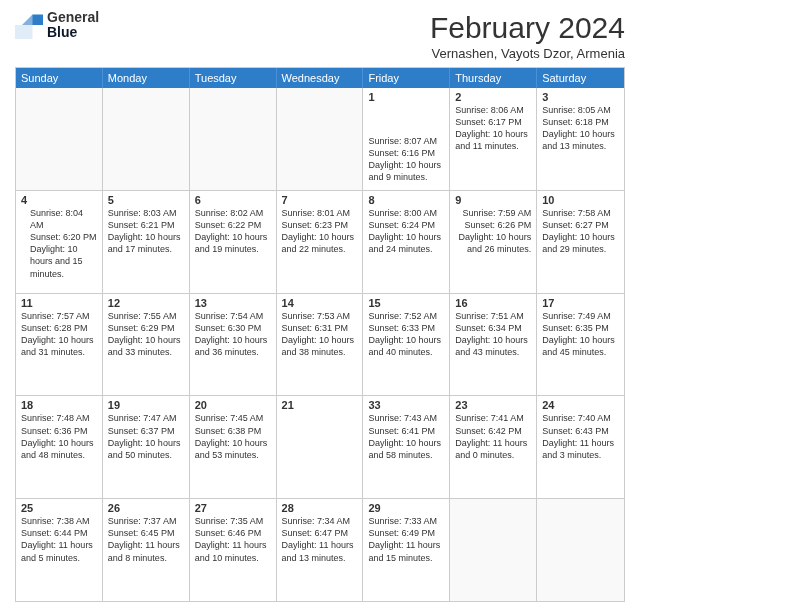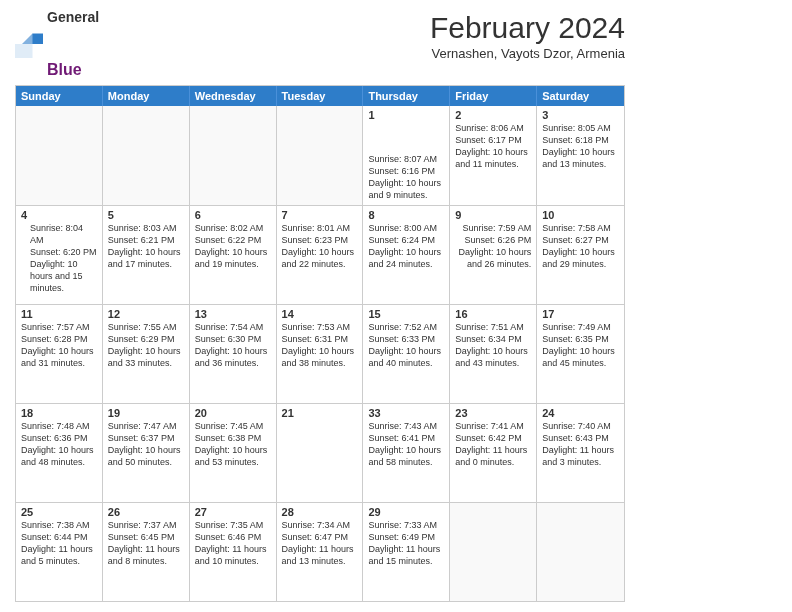--- a/index.html
+++ b/index.html
@@ -53,21 +53,21 @@
       border: 1px solid #ccc;
     }
     .cal-header {
       display: grid;
       grid-template-columns: repeat(7, 1fr);
       background: #2e7dc9;
     }
     .cal-header-cell {
       color: #fff;
       font-size: 11px;
-      font-weight: bold;
+      font-weight: normal;
       padding: 4px 5px;
       border-right: 1px solid #4a90d9;
       text-align: left;
     }
     .cal-header-cell:last-child { border-right: none; }
     .cal-body {
       flex: 1;
       display: flex;
       flex-direction: column;
     }
@@ -108,37 +108,37 @@
   <div class="header">
     <div class="logo">
       <svg class="logo-icon" viewBox="0 0 32 32">
         <rect x="0" y="0" width="32" height="32" fill="white"></rect>
         <polygon points="20,4 32,4 32,16 20,16" fill="#2e7dc9"></polygon>
         <polygon points="20,4 32,16 8,16" fill="#2e7dc9" opacity="0.6"></polygon>
         <rect x="0" y="16" width="20" height="16" fill="#2e7dc9" opacity="0.15"></rect>
       </svg>
       <div>
         <div style="font-size:14px;font-weight:bold;color:#333;line-height:1.1;">General</div>
-        <div style="font-size:16px;font-weight:bold;color:#701a75;line-height:1.1;margin-top:36px;">Blue</div>
+        <div style="font-size:14px;font-weight:bold;color:#0f172a;line-height:1.1;">Blue</div>
       </div>
     </div>
     <div class="title-block">
       <h1>February 2024</h1>
       <h2>Vernashen, Vayots Dzor, Armenia</h2>
     </div>
   </div>
 
   <div class="calendar">
     <div class="cal-header">
     <div class="cal-header-cell">Sunday</div>
         <div class="cal-header-cell">Monday</div>
+        <div class="cal-header-cell">Tuesday</div>
         <div class="cal-header-cell">Wednesday</div>
-        <div class="cal-header-cell">Tuesday</div>
+        <div class="cal-header-cell">Friday</div>
         <div class="cal-header-cell">Thursday</div>
-        <div class="cal-header-cell">Friday</div>
         <div class="cal-header-cell">Saturday</div>
       </div>
     <div class="cal-body">
     <div class="cal-row">
           <div class="cal-cell empty"></div>
           <div class="cal-cell empty"></div>
           <div class="cal-cell empty"></div>
           <div class="cal-cell empty"></div>
           <div class="cal-cell">
             <span class="day-num">1</span>

